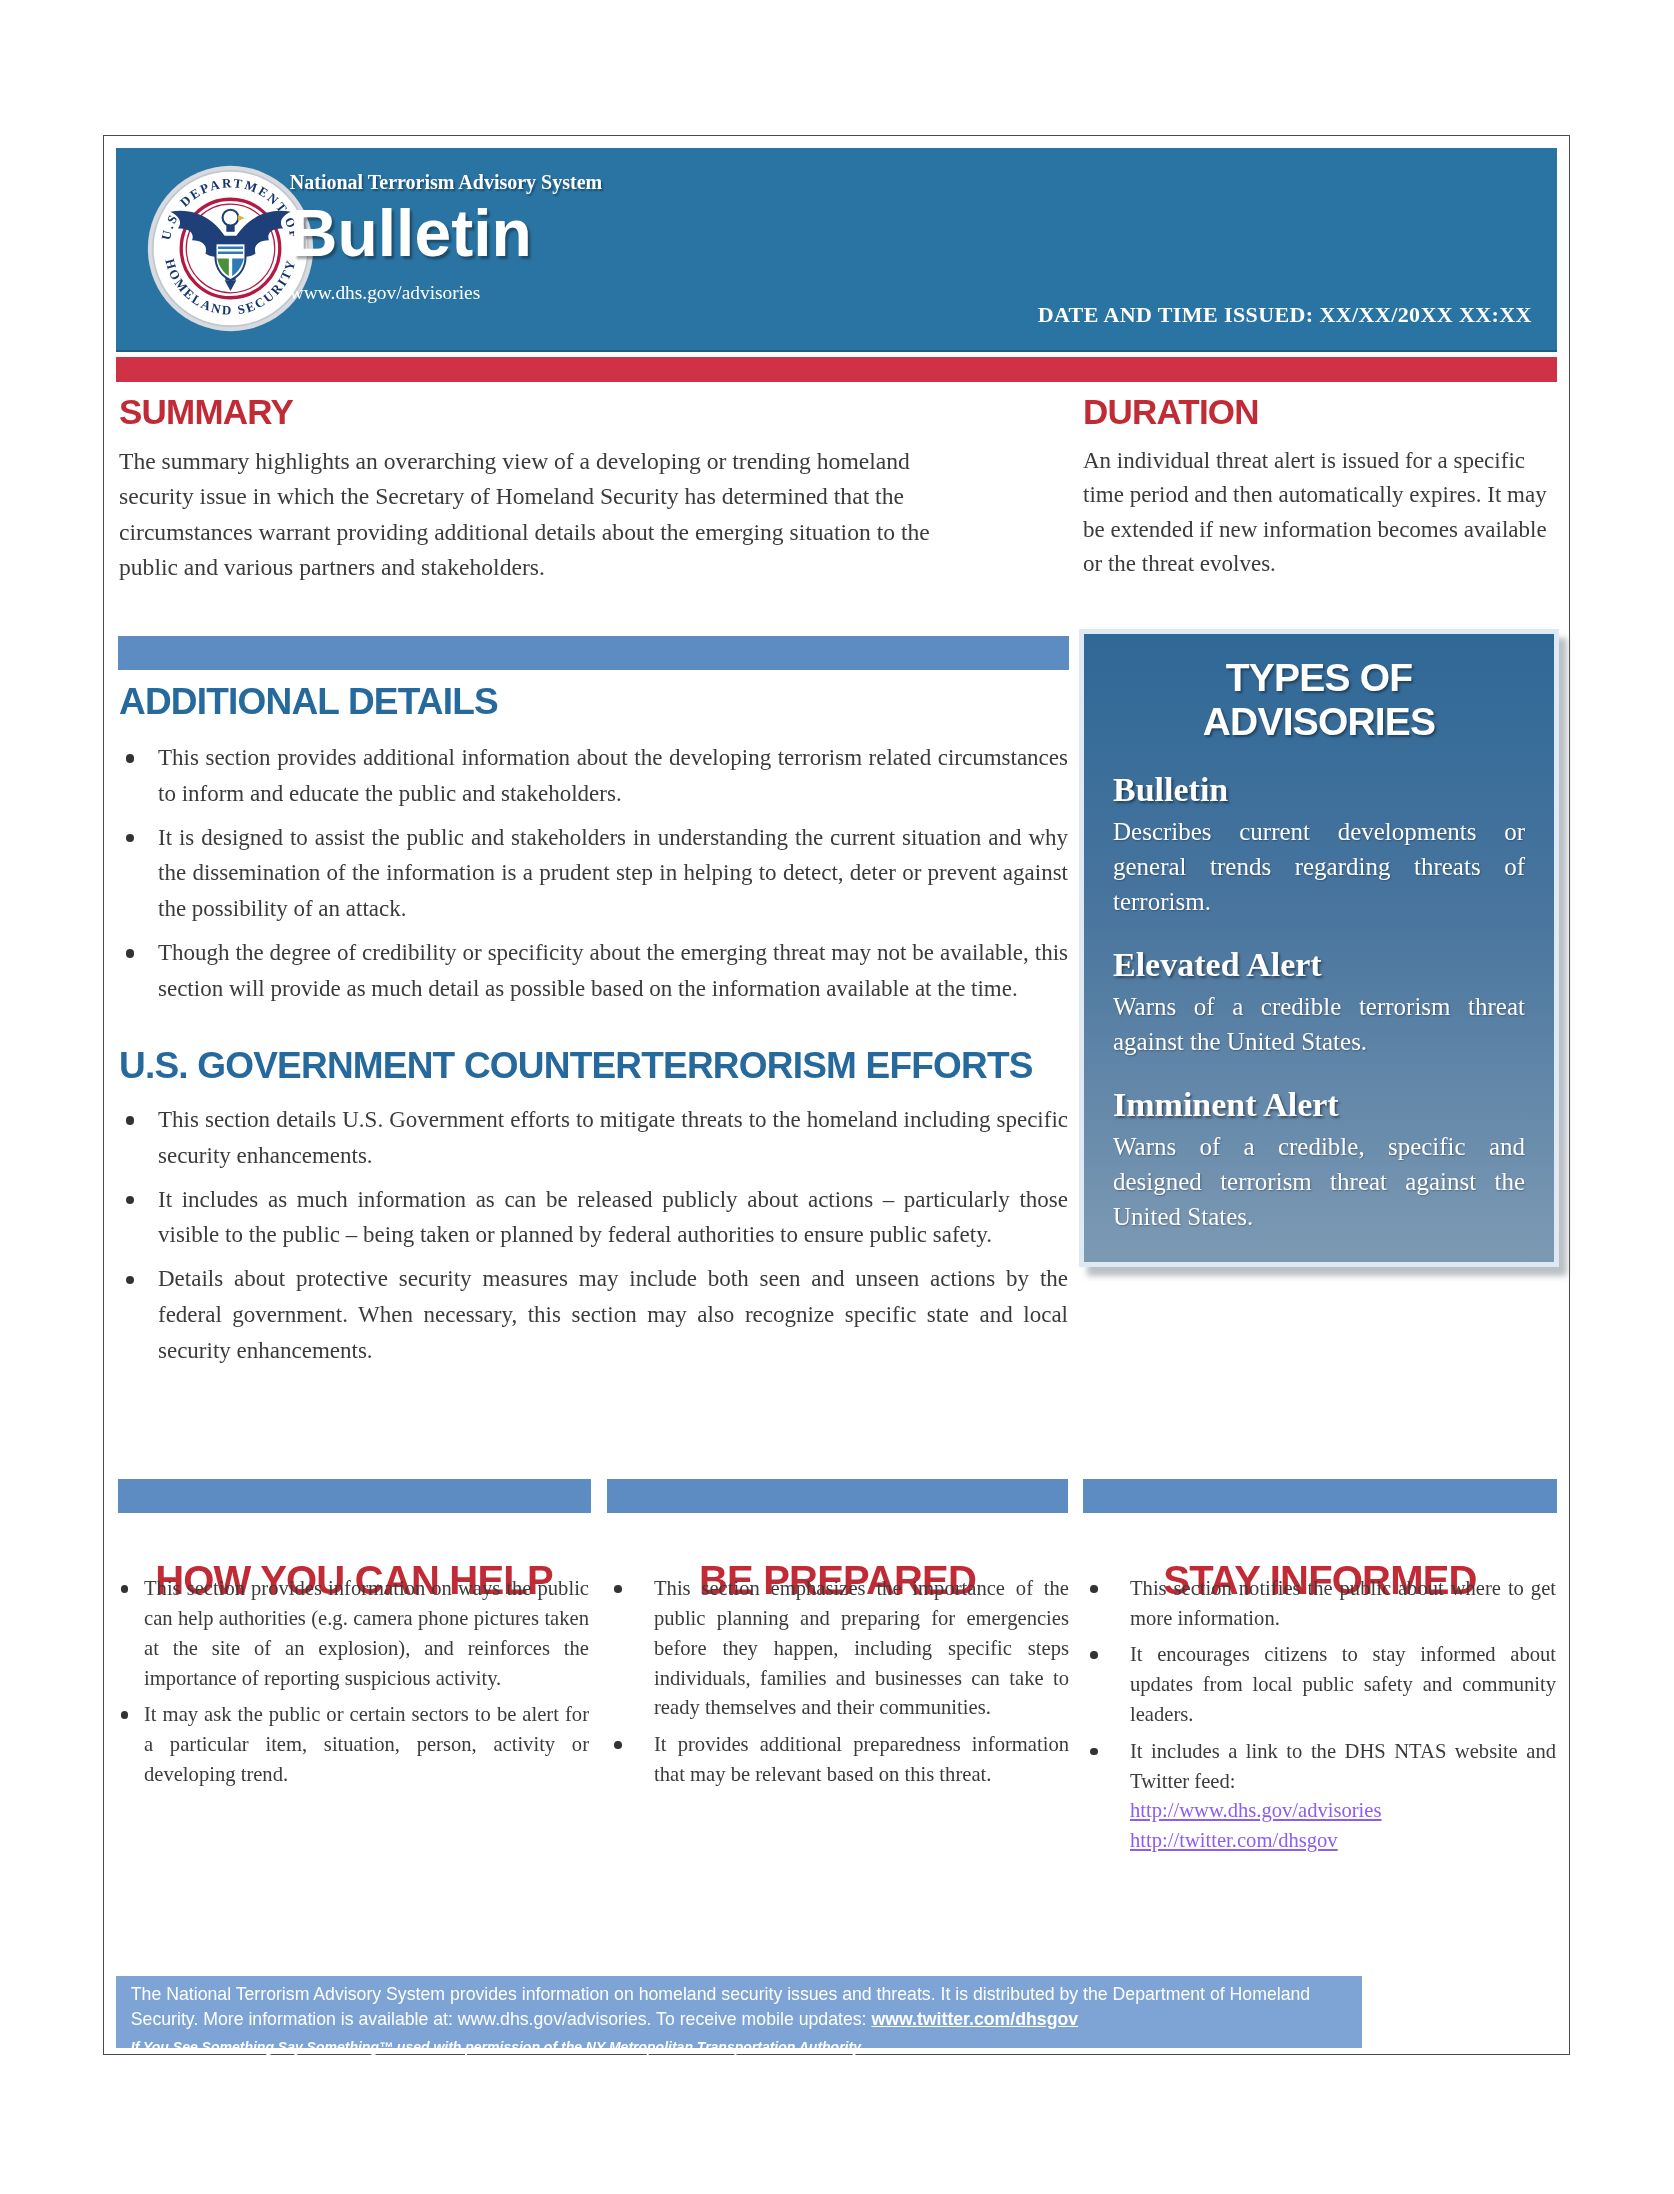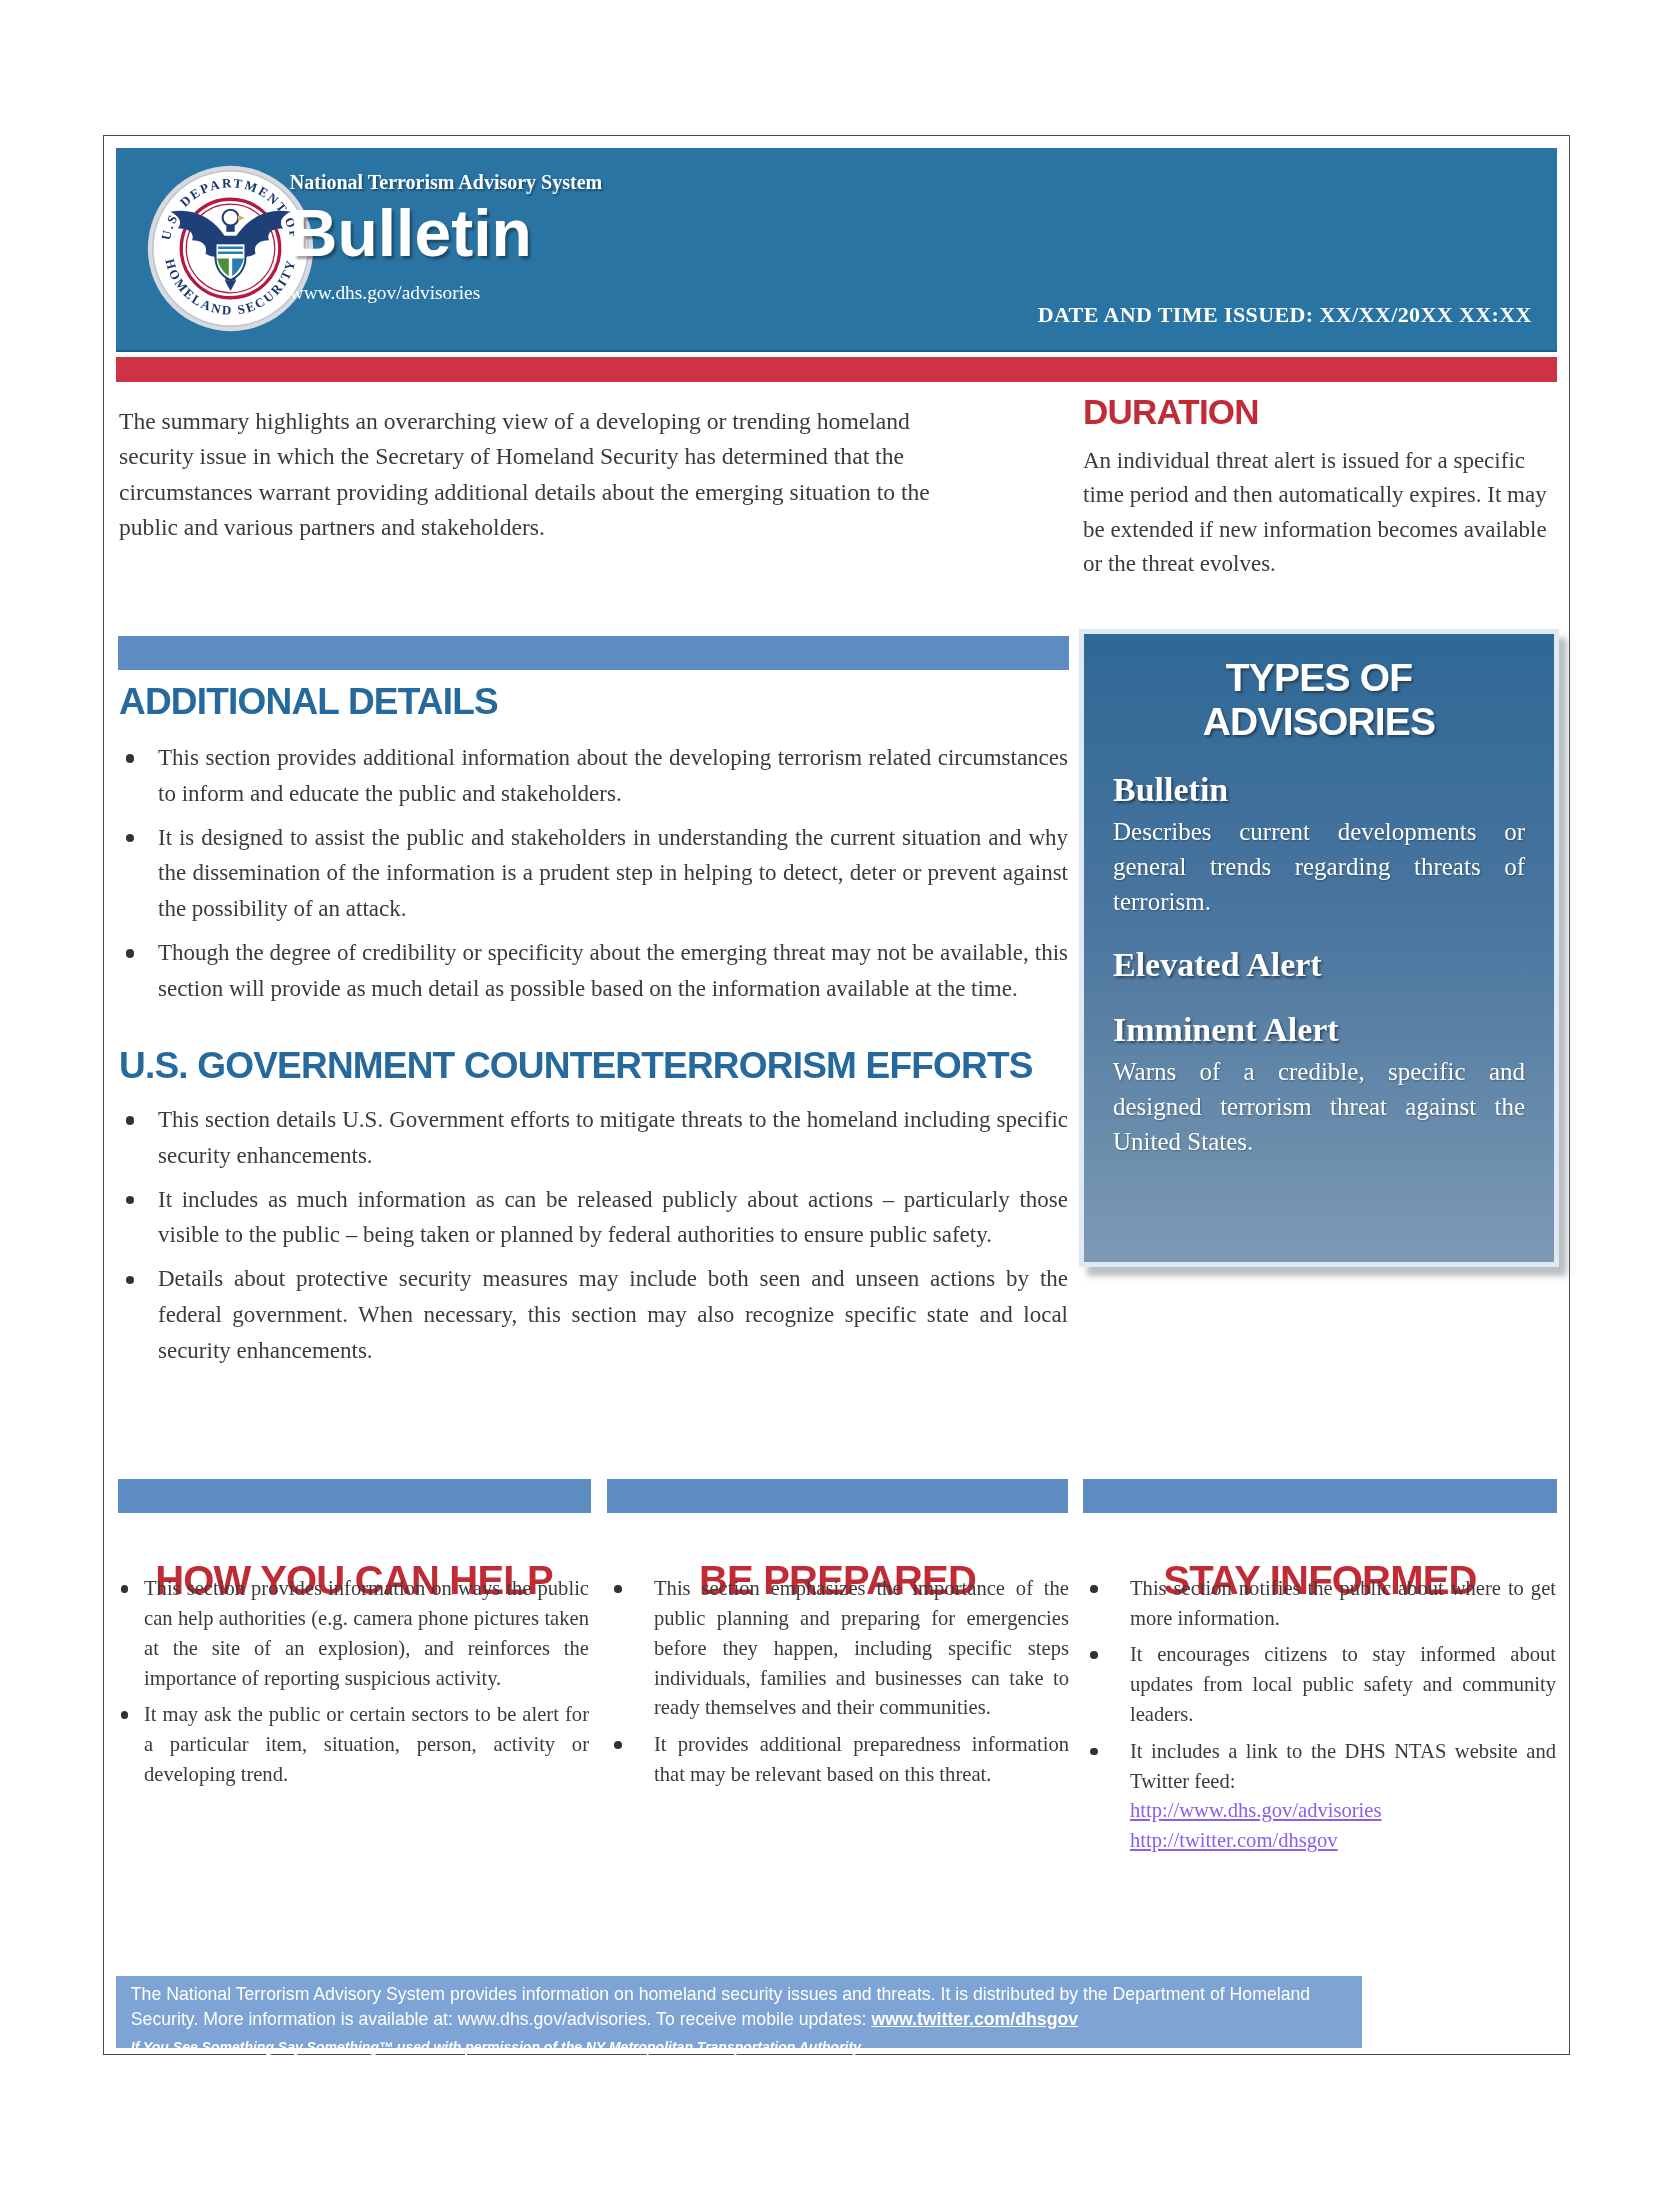--- a/index.html
+++ b/index.html
@@ -123,20 +123,21 @@
     <div class="hdr-text">
       <div class="hdr-sys">National Terrorism Advisory System</div>
       <div class="hdr-doc">Bulletin</div>
       <div class="hdr-url">www.dhs.gov/advisories</div>
     </div>
     <div class="hdr-date">DATE AND TIME ISSUED: XX/XX/20XX  XX:XX</div>
   </div>
   <div class="stripe"></div>
 
   <div class="summary">
+    <h2 class="h-red">SUMMARY</h2>
     <p>The summary highlights an overarching view of a developing or trending homeland security issue in which the Secretary of Homeland Security has determined that the circumstances warrant providing additional details about the emerging situation to the public and various partners and stakeholders.</p>
   </div>
   <div class="duration">
     <h2 class="h-red">DURATION</h2>
     <p>An individual threat alert is issued for a specific time period and then automatically expires. It may be extended if new information becomes available or the threat evolves.</p>
   </div>
 
   <div class="bar bar-details"></div>
   <h2 class="h-blue details-title">ADDITIONAL DETAILS</h2>
   <ul class="bullets details-bullets">
@@ -153,20 +154,21 @@
   </ul>
 
   <div class="sidebar">
     <div class="sb-title">TYPES OF ADVISORIES</div>
     <div class="sb-item">
       <div class="sb-name">Bulletin</div>
       <div class="sb-desc">Describes current developments or general trends regarding threats of terrorism.</div>
     </div>
     <div class="sb-item">
       <div class="sb-name">Elevated Alert</div>
+      <div class="sb-desc">Warns of a credible terrorism threat against the United States.</div>
     </div>
     <div class="sb-item">
       <div class="sb-name">Imminent Alert</div>
       <div class="sb-desc">Warns of a credible, specific and designed terrorism threat against the United States.</div>
     </div>
   </div>
 
   <div class="bar bar-col1"></div>
   <div class="bar bar-col2"></div>
   <div class="bar bar-col3"></div>

